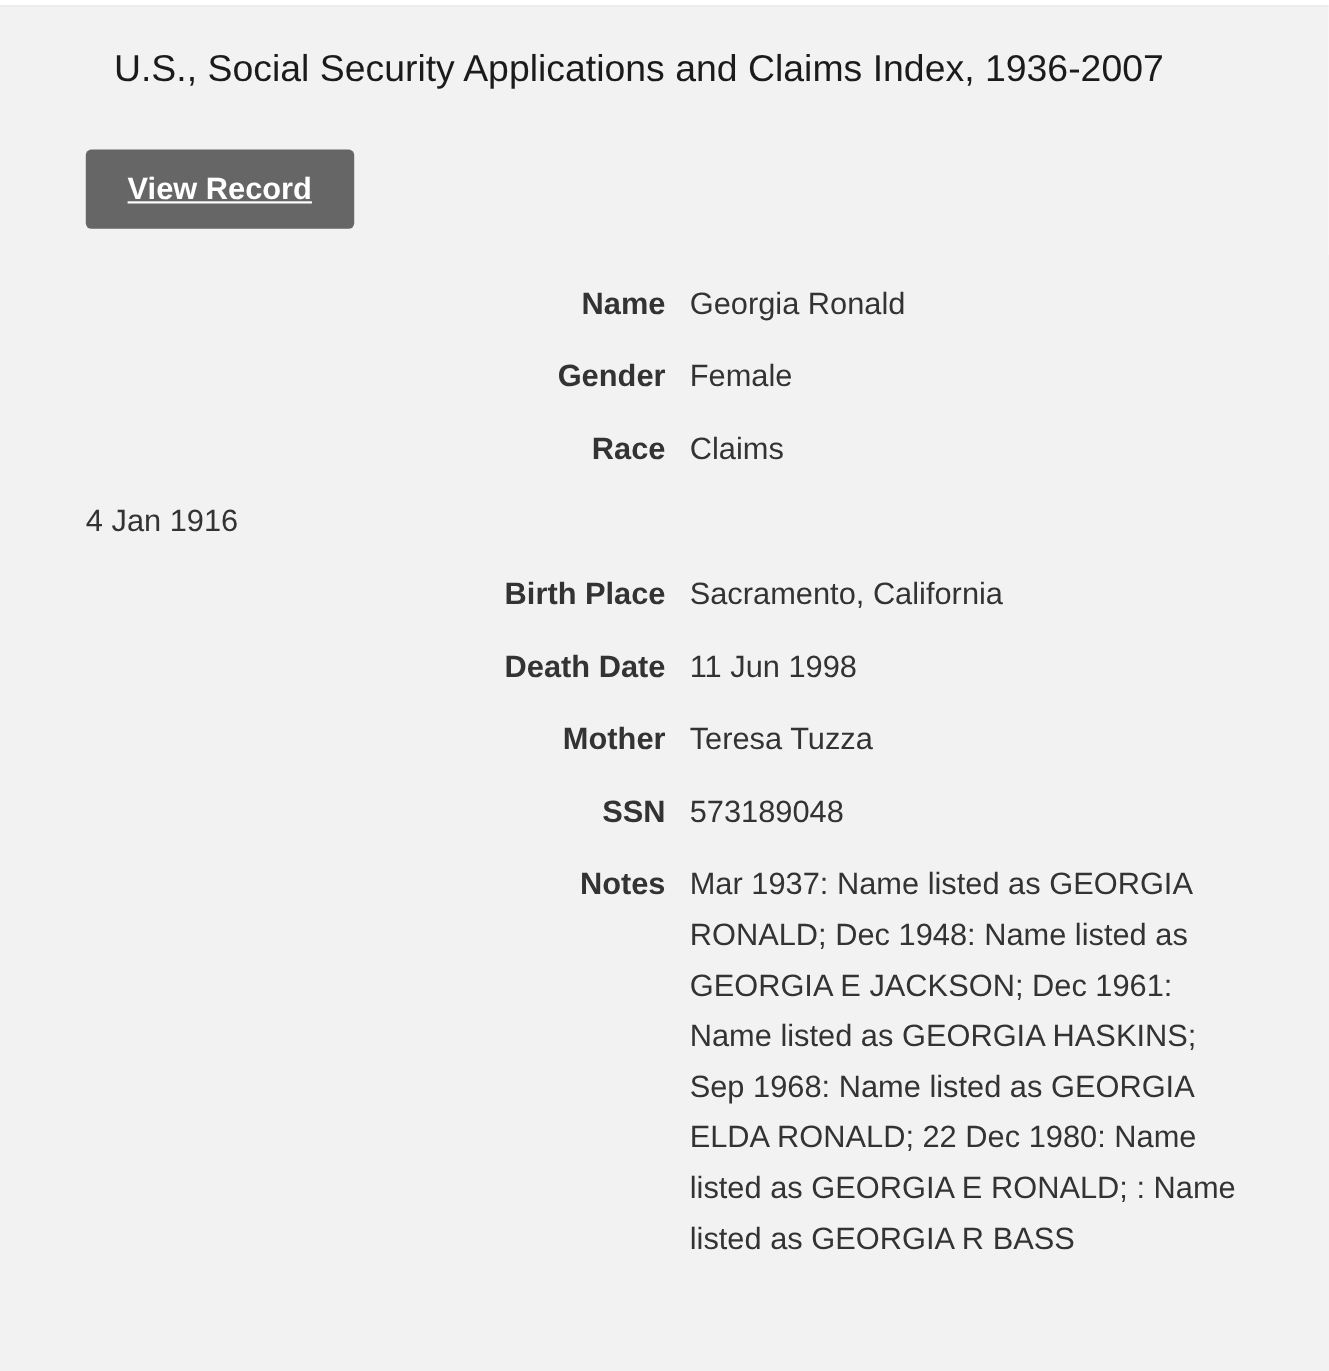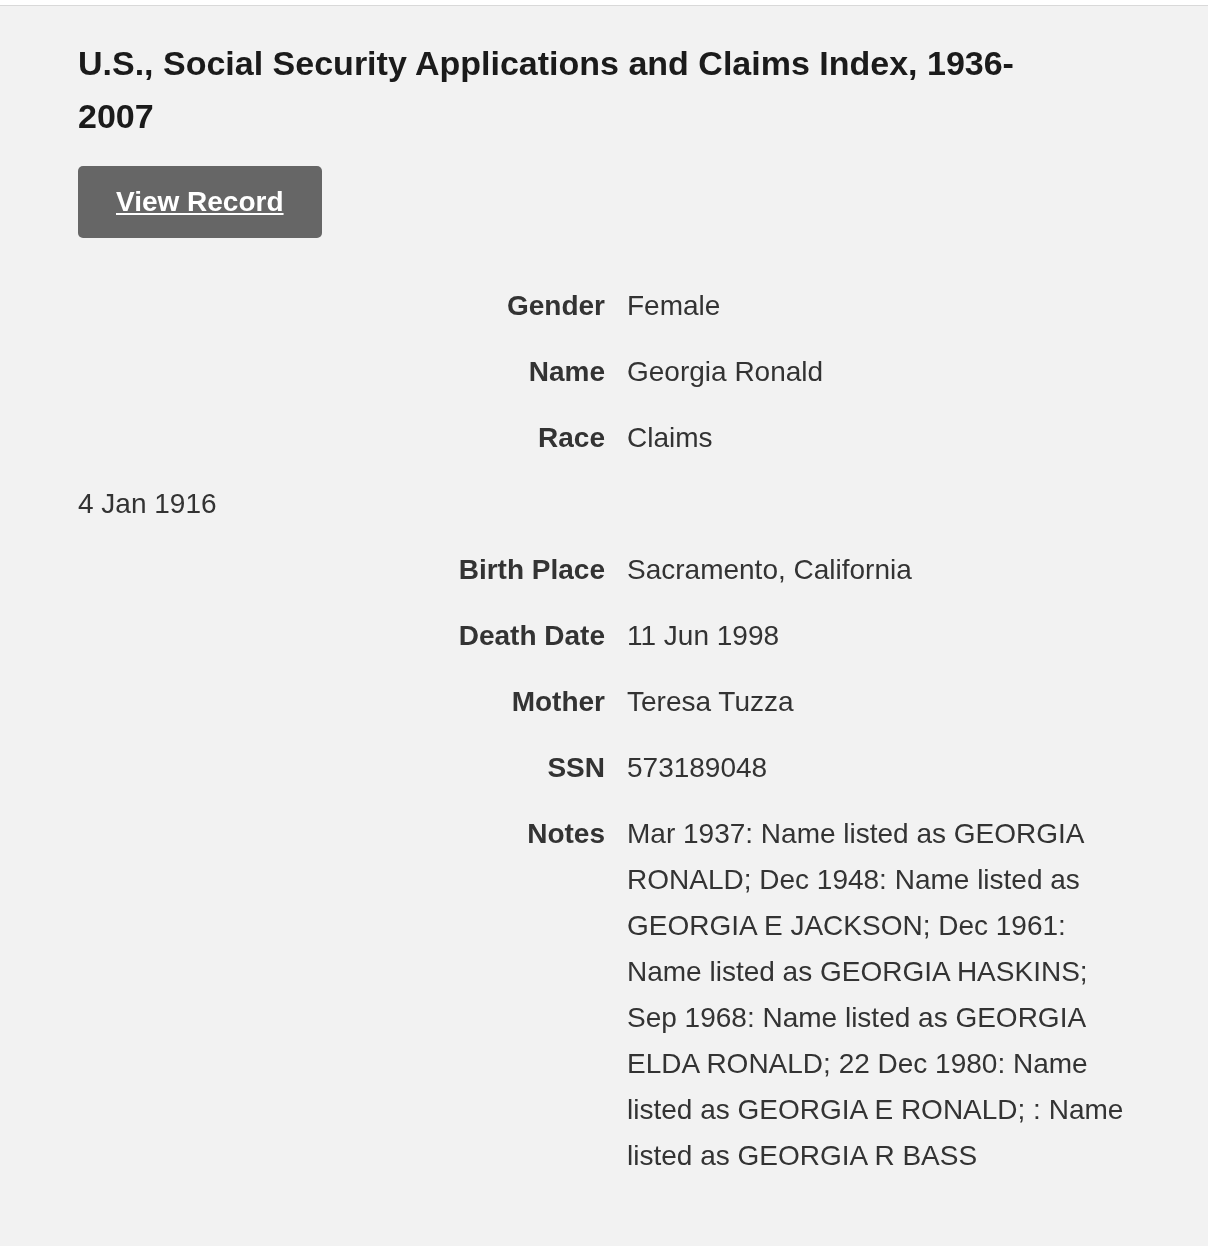--- a/index.html
+++ b/index.html
@@ -18,24 +18,25 @@
 
   .panel {
     background: #f2f2f2;
     min-height: 1240px;
     padding: 31px 75px 0 78px;
   }
 
   .page-title {
     font-size: 34px;
     line-height: 53px;
-    font-weight: 700;
+    font-weight: 400;
     color: #1b1b1b;
     max-width: 980px;
-    margin-bottom: 23px;
+    margin-bottom: 46px;
+    text-align: right;
   }
 
   .view-record-btn {
     display: inline-block;
     background: #666666;
     color: #ffffff;
     font-family: inherit;
     font-weight: 700;
     font-size: 28px;
     line-height: 28px;
@@ -74,27 +75,27 @@
 
 <div class="panel">
 
   <h1 class="page-title">U.S., Social Security Applications and Claims Index, 1936-2007</h1>
 
   <button class="view-record-btn">View Record</button>
 
   <div class="record-table">
 
     <div class="field-row">
-      <div class="field-label">Gender</div>
-      <div class="field-value">Female</div>
+      <div class="field-label">Name</div>
+      <div class="field-value">Georgia Ronald</div>
     </div>
 
     <div class="field-row">
-      <div class="field-label">Name</div>
-      <div class="field-value">Georgia Ronald</div>
+      <div class="field-label">Gender</div>
+      <div class="field-value">Female</div>
     </div>
 
     <div class="field-row">
       <div class="field-label">Race</div>
       <div class="field-value">Claims</div>
     </div>
 
     <div class="field-row">
       <div class="field-value">4 Jan 1916</div>
     </div>

